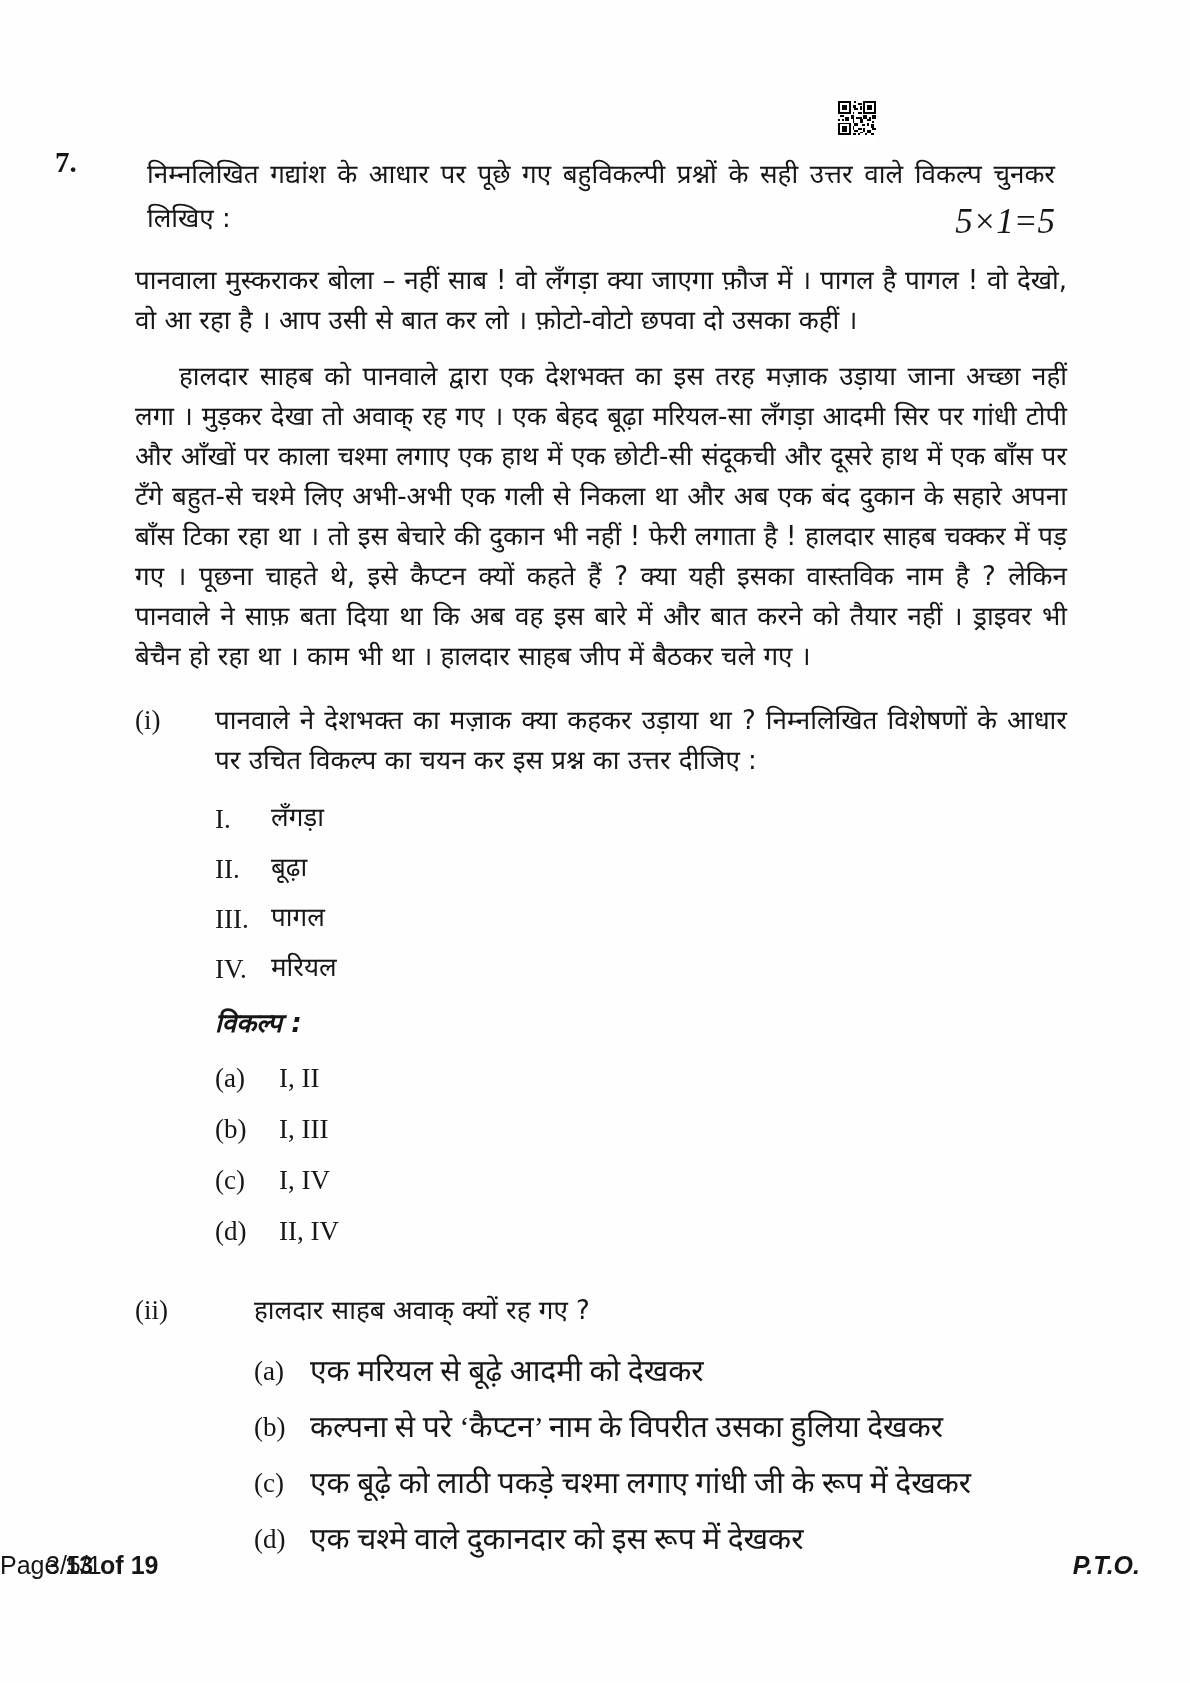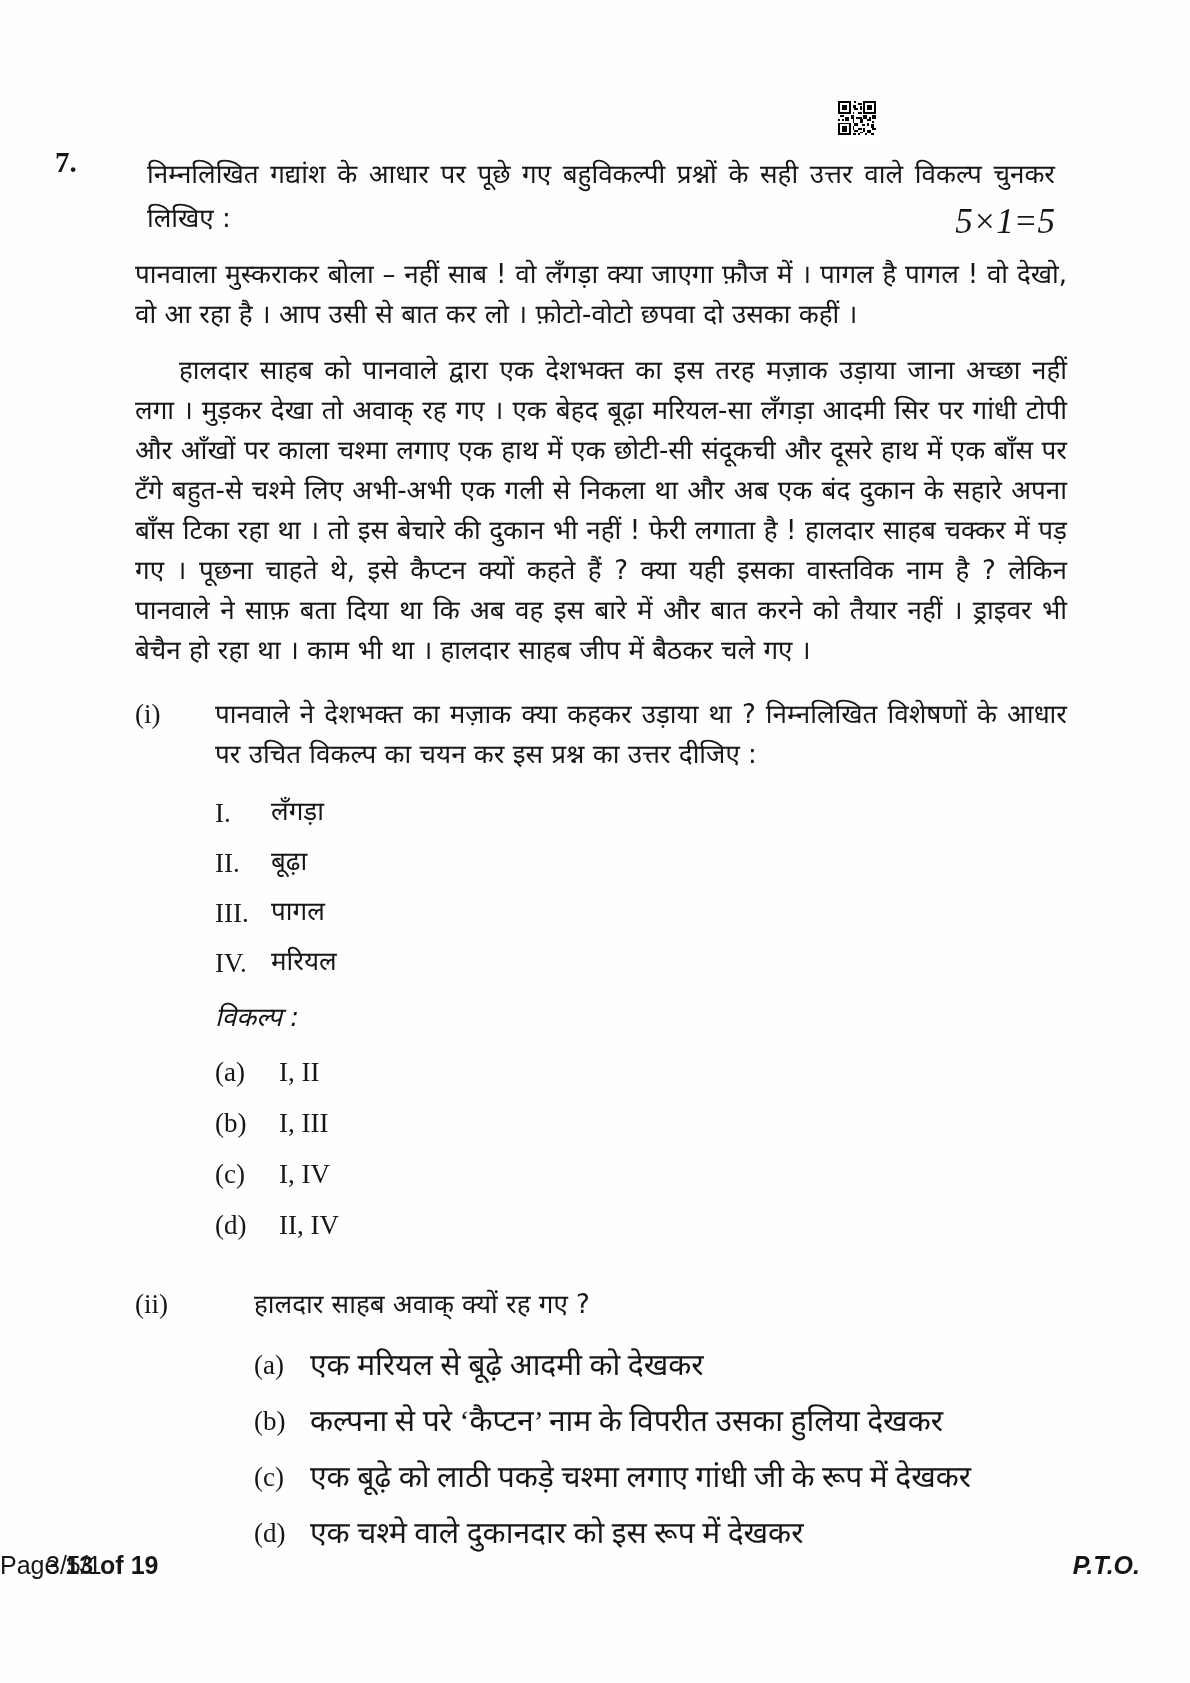--- a/index.html
+++ b/index.html
@@ -55,21 +55,21 @@
   .marks {
     position: absolute;
     right: 0;
     bottom: 3px;
     font-family: "Liberation Serif", serif;
     font-style: italic;
     font-size: 35px;
     line-height: 30px;
   }
   .para { margin: 0; }
-  .para1 { margin-top: 14px; }
+  .para1 { margin-top: 20px; }
   .para2 { margin-top: 16px; text-indent: 44px; }
 
   
   .sub-row { display: flex; margin-top: 24px; }
   .sub-num {
     width: 80px;
     flex-shrink: 0;
     font-family: "Liberation Serif", serif;
     font-size: 27px;
     line-height: 40px;
@@ -83,21 +83,21 @@
     width: 56px;
     flex-shrink: 0;
     font-family: "Liberation Serif", serif;
     font-size: 27px;
     line-height: 38px;
   }
   .i-label { font-size: 26px; line-height: 38px; font-family: Liberation Mono, monospace; }
 
   .options-heading {
     margin-top: 16px;
-    font-weight: normal;
+    font-weight: bold;
     font-style: italic;
     font-size: 26px;
     line-height: 38px;
   }
   .opt-row { display: flex; margin-top: 13px; }
   .opt-row.first { margin-top: 17px; }
   .o-letter {
     width: 64px;
     flex-shrink: 0;
     font-family: "Liberation Serif", serif;

